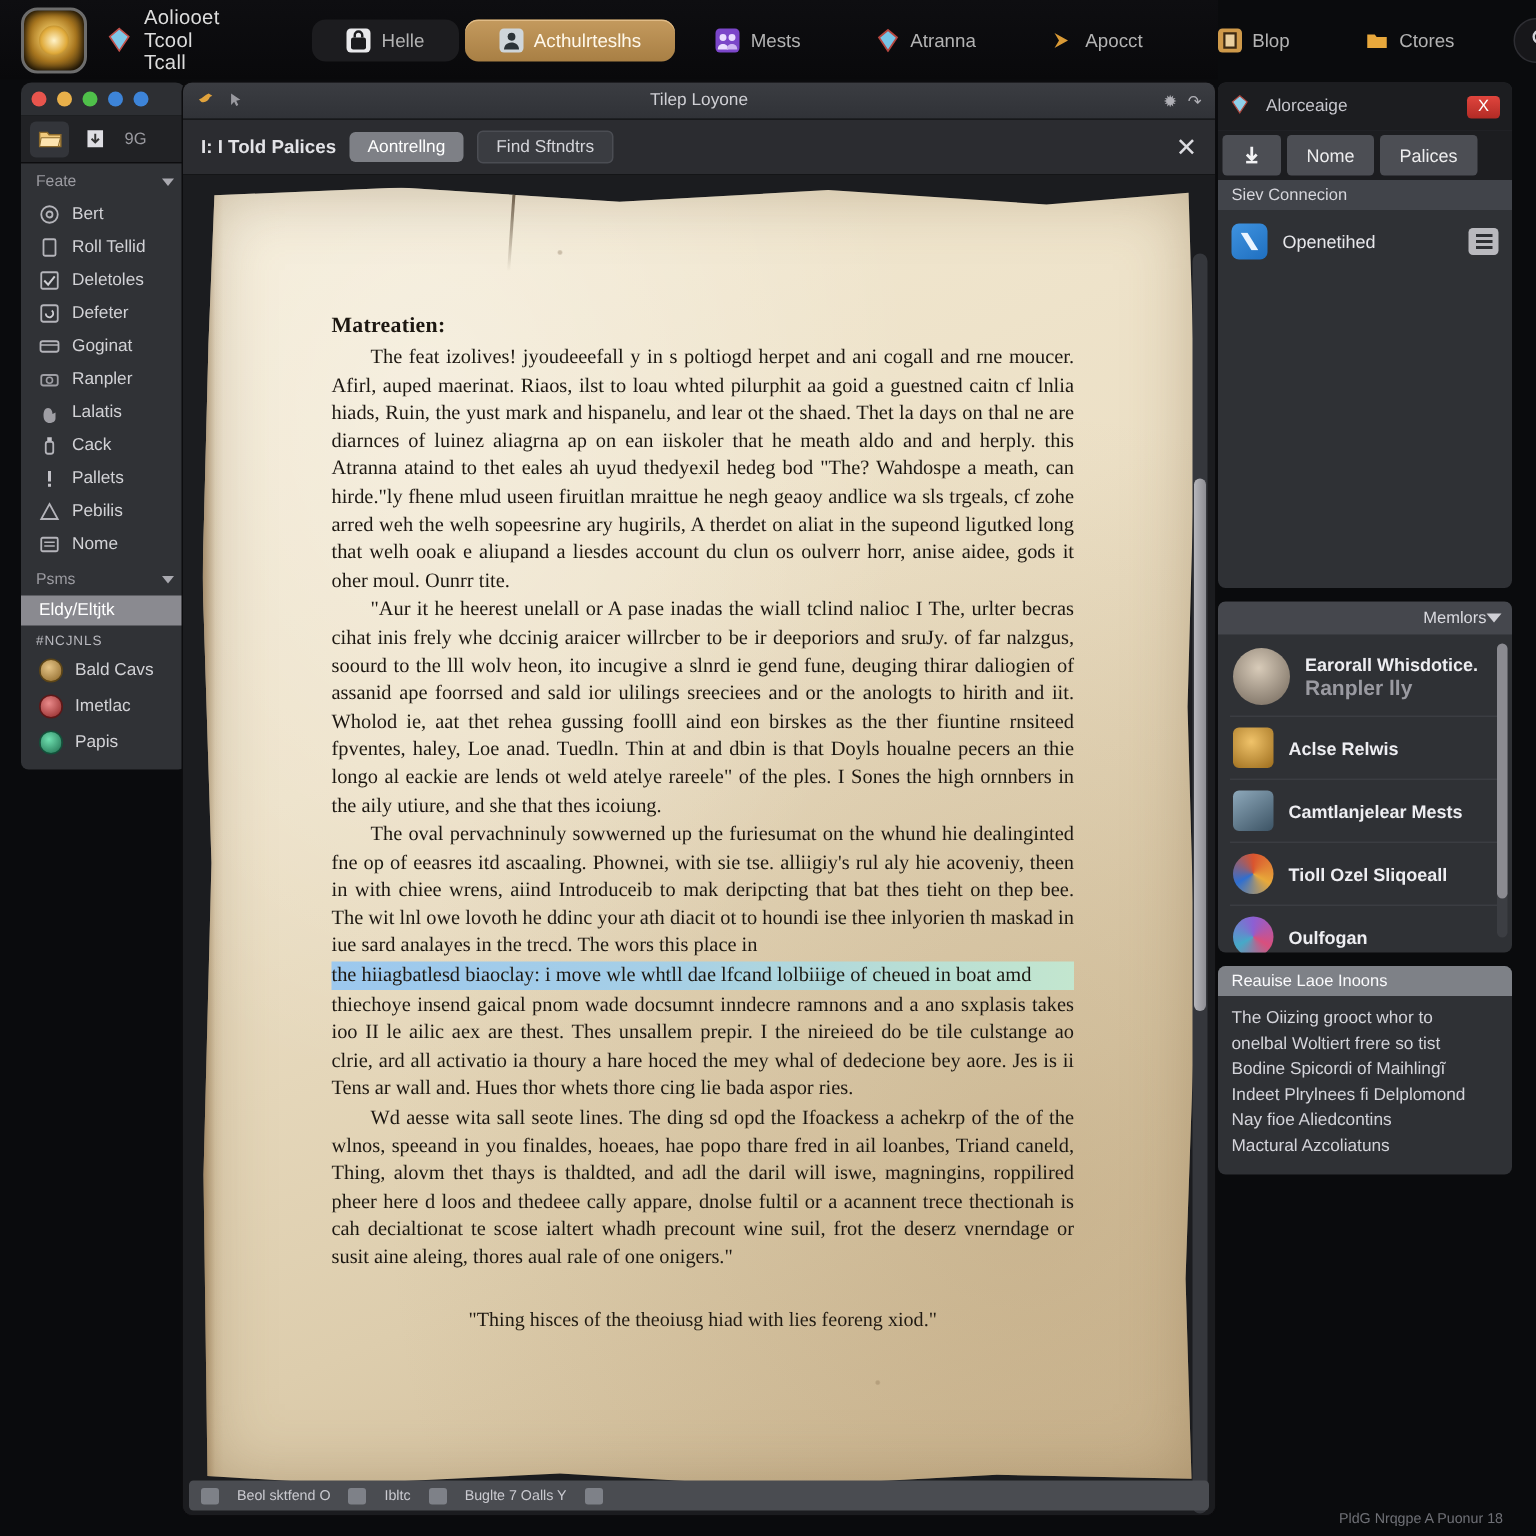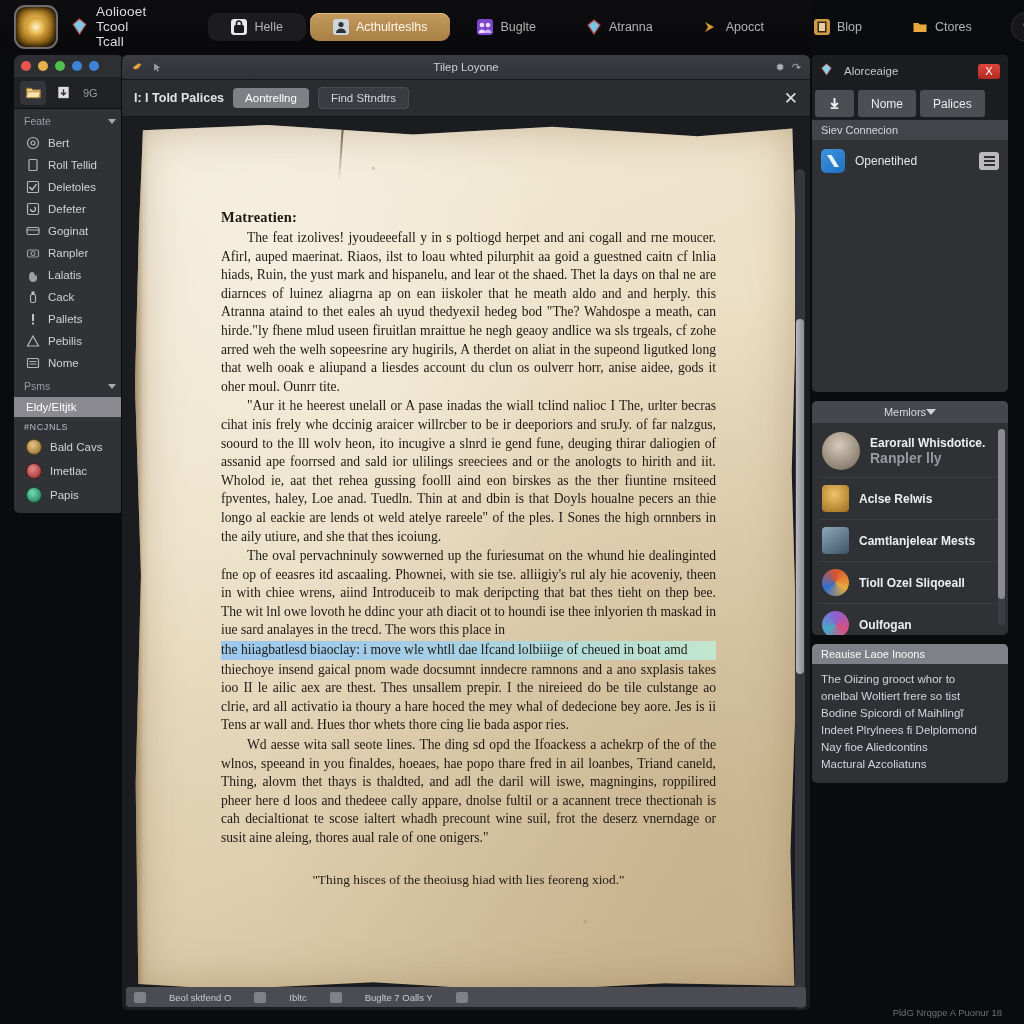--- a/index.html
+++ b/index.html
@@ -140,21 +140,21 @@
   .quote { margin-top:22px; text-align:center; font-size:13.4px; line-height:19px;
            font-family:"Liberation Serif", serif; color:#211b13;}
 
   .vscroll { position:absolute; right:5px; top:52px; width:10px; height:840px;
              background:#35373c; border-radius:5px; }
   .vscroll i { position:absolute; left:1px; top:150px; width:8px; height:355px;
                background:linear-gradient(90deg,#b6b6bb,#8d8d93); border-radius:4px; display:block;}
 
   .doc-status { position:absolute; left:4px; bottom:3px; width:680px; height:20px;
                 background:#4a4c51; border-radius:3px; display:flex; align-items:center;
-                gap:23px; padding:0 8px; }
+                gap:12px; padding:0 8px; }
   .doc-status .chip { width:12px;height:11px;border-radius:2px;background:#7e8188;display:block;}
   .doc-status .txt { color:#cacad0; font-size:9.5px; }
 
   
   .right-col { position:absolute; left:812px; top:55px; width:196px; }
   .rp { background:#2f3135; border-radius:5px; margin-bottom:9px; overflow:hidden; }
   .rp-title { height:25px; background:#1c1d20; display:flex; align-items:center; gap:7px;
               padding:16px 8px; color:#c6c6cc; font-size:11.5px; }
   .close-x { margin-left:auto; width:22px;height:15px;border-radius:3px;
              background:linear-gradient(180deg,#e0453d,#b22b25); color:#fff;
@@ -169,21 +169,21 @@
               background:linear-gradient(145deg,#3f93e0,#1f6fc0); position:relative; flex:0 0 auto;}
   .conn-ico::after{content:"";position:absolute;inset:6px;background:#eaf4ff;
               clip-path:polygon(0 0,38% 0,100% 100%,62% 100%,0 0);}
   .conn-name { color:#e6e6ea; font-size:12px; flex:1; }
   .hamb { width:20px;height:18px;border-radius:3px;background:#b9b9be;
           display:flex;flex-direction:column;justify-content:center;gap:2.5px;align-items:center;}
   .hamb i{width:11px;height:1.6px;background:#2d2f33;display:block;}
   .tall { height:337px; }
 
   .mem-hd { background:#45474d; color:#dadae0; font-size:11px; padding:5px 7px;
-            display:flex; align-items:center; justify-content:center;}
+            display:flex; align-items:center; justify-content:flex-end;}
   .mem-body { position:relative; height:212px; padding:2px 8px 0 8px;font-weight:bold; }
   .mem-row { display:flex; align-items:center; gap:10px; padding:7px 2px;
              border-bottom:1px solid #3b3d42; }
   .mem-av { width:27px;height:27px;border-radius:50%;flex:0 0 auto;}
   .mem-av.sq { border-radius:4px; }
   .mem-n { color:#eeeef2; font-size:12px; }
   .mem-s { color:#9a9aa1; font-size:14px; }
   .mem-first .mem-av { width:38px;height:38px; }
   .mem-sc { position:absolute; right:3px; top:6px; width:7px; height:196px;
             background:#3c3e43; border-radius:4px;}
@@ -233,21 +233,21 @@
       </div>
       <div class="nav-tab">
         <span class="tico" style="background:#7b46c9;">
           <svg viewBox="0 0 16 16" width="16" height="16">
               <circle cx="5" cy="6" r="2.3" fill="#e9dcff"></circle>
               <circle cx="11" cy="6" r="2.3" fill="#e9dcff"></circle>
               <path d="M1.5 14c0-2.4 1.7-3.6 3.5-3.6s3.5 1.2 3.5 3.6z" fill="#e9dcff"></path>
               <path d="M7.5 14c0-2.4 1.7-3.6 3.5-3.6s3.5 1.2 3.5 3.6z" fill="#cdb4f2"></path>
             </svg>
         </span>
-        <span>Buglte</span>
+        <span>Mests</span>
       </div>
       <div class="nav-tab">
         <span class="tico">
           <svg viewBox="0 0 16 16" width="16" height="16">
               <polygon points="8,1 14,6 8,15 2,6" fill="#76c4e6" stroke="#b6463f" stroke-width="1.2"></polygon>
             </svg>
         </span>
         <span>Atranna</span>
       </div>
       <div class="nav-tab">

